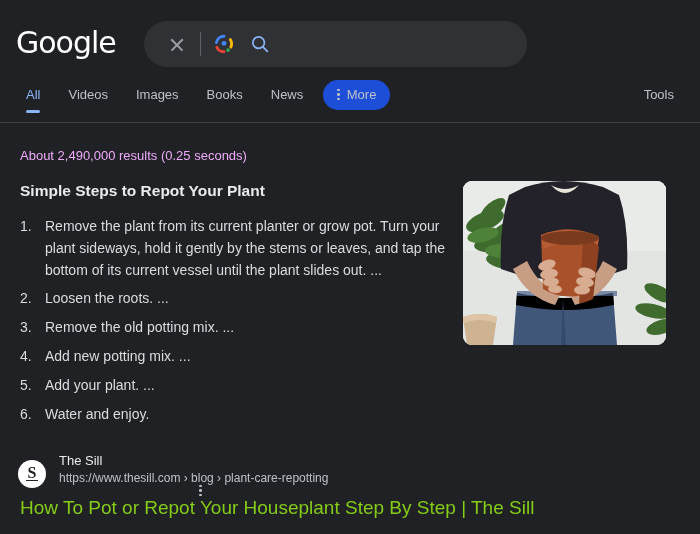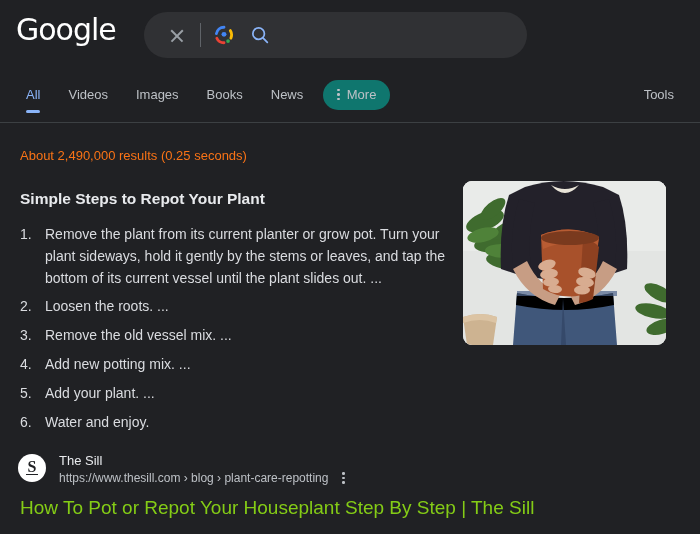--- a/index.html
+++ b/index.html
@@ -14,20 +14,21 @@
     background: #202124;
     font-family: "Liberation Sans", sans-serif;
     -webkit-font-smoothing: antialiased;
   }
 
   .page { position: relative; width: 700px; height: 534px; }
 
   
   .header {
     display: flex;
+    align-items: center;
     padding: 12px 0 0 16px;
     height: 76px;
   }
 
   .logo {
     font-size: 30px;
     letter-spacing: -1px;
     color: #ffffff;
     font-family: "DejaVu Sans", sans-serif;
     font-weight: 400;
@@ -117,21 +118,21 @@
     bottom: 0;
     height: 3px;
     background: #8ab4f8;
     border-radius: 2px;
   }
 
   .tab-more {
     display: flex;
     align-items: center;
     gap: 7px;
-    background: #0f766e;
+    background: #1d4ed8;
     border-radius: 18px;
     padding: 0 14px;
     height: 30px;
     margin-left: 6px;
     cursor: pointer;
     font-size: 13px;
     color: #bdc1c6;
   }
 
   .dots-v { display: flex; flex-direction: column; gap: 2px; }
@@ -152,36 +153,35 @@
     height: 1px;
     background: #3c4043;
   }
 
   
   .results-count {
     position: absolute;
     top: 148px;
     left: 20px;
     font-size: 13px;
-    color: #f97316;
+    color: #f0abfc;
   }
 
   .snippet {
     position: absolute;
     top: 182px;
     left: 20px;
     width: 430px;
   }
 
   .snippet-title {
     font-size: 15.5px;
     font-weight: bold;
     color: #e8eaed;
     margin-bottom: 16px;
-    margin-top: 8px;
   }
 
   .steps { list-style: none; }
 
   .step {
     display: flex;
     font-size: 14px;
     color: #dadce0;
     line-height: 1.56;
     margin-bottom: 7px;
@@ -239,21 +239,21 @@
     position: absolute;
     bottom: 7px;
     left: 8px;
     width: 12px;
     height: 1.5px;
     background: #202124;
   }
 
   .source-meta { margin-left: 13px; }
   .source-name { font-size: 13px; color: #e8eaed; line-height: 1.45; }
-  .source-url-row { display: flex; align-items: center; }
+  .source-url-row { display: flex; align-items: center; flex-direction: column; }
   .source-url { font-size: 12px; color: #bdc1c6; }
   .url-dots { margin-left: 14px; cursor: pointer; }
 
   .result-title {
     position: absolute;
     left: 20px;
     top: 497px;
     font-size: 19px;
     color: #84cc16;
     cursor: pointer;
@@ -313,21 +313,21 @@
       <li class="step">
         <span class="step-num">1.</span>
         <span class="step-text">Remove the plant from its current planter or grow pot. Turn your plant sideways, hold it gently by the stems or leaves, and tap the bottom of its current vessel until the plant slides out. ...</span>
       </li>
       <li class="step">
         <span class="step-num">2.</span>
         <span class="step-text">Loosen the roots. ...</span>
       </li>
       <li class="step">
         <span class="step-num">3.</span>
-        <span class="step-text">Remove the old vessel mix. ...</span>
+        <span class="step-text">Remove the old potting mix. ...</span>
       </li>
       <li class="step">
         <span class="step-num">4.</span>
         <span class="step-text">Add new potting mix. ...</span>
       </li>
       <li class="step">
         <span class="step-num">5.</span>
         <span class="step-text">Add your plant. ...</span>
       </li>
       <li class="step">

